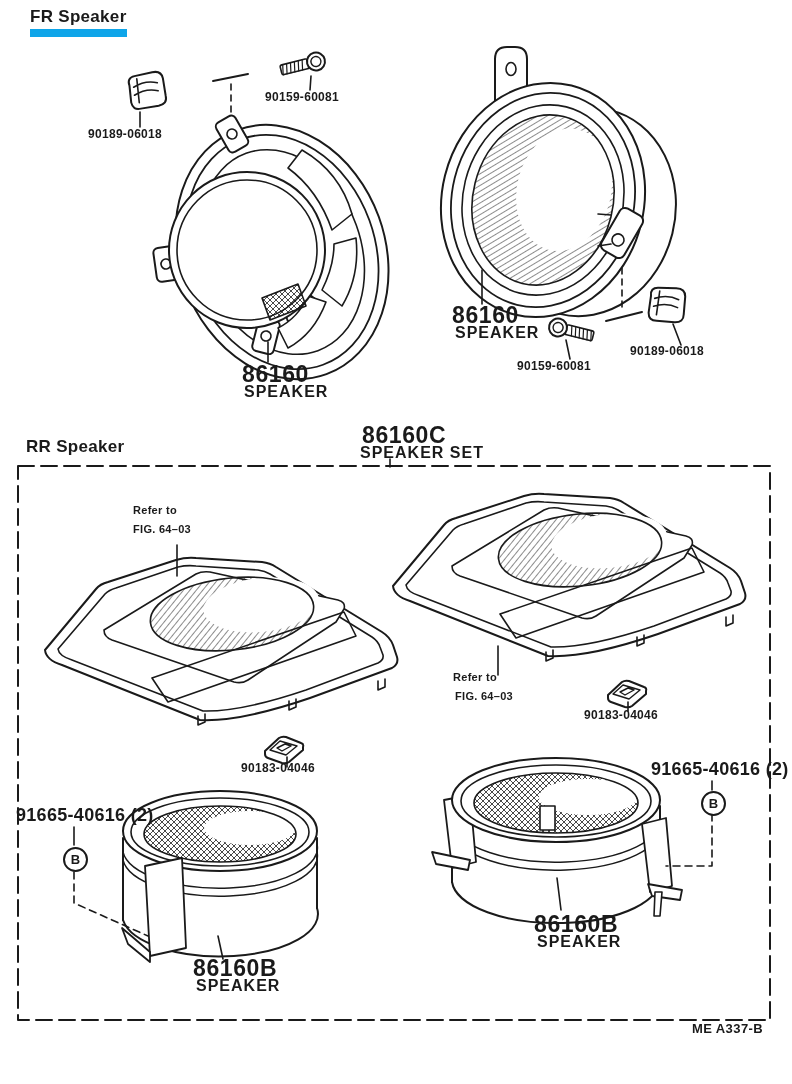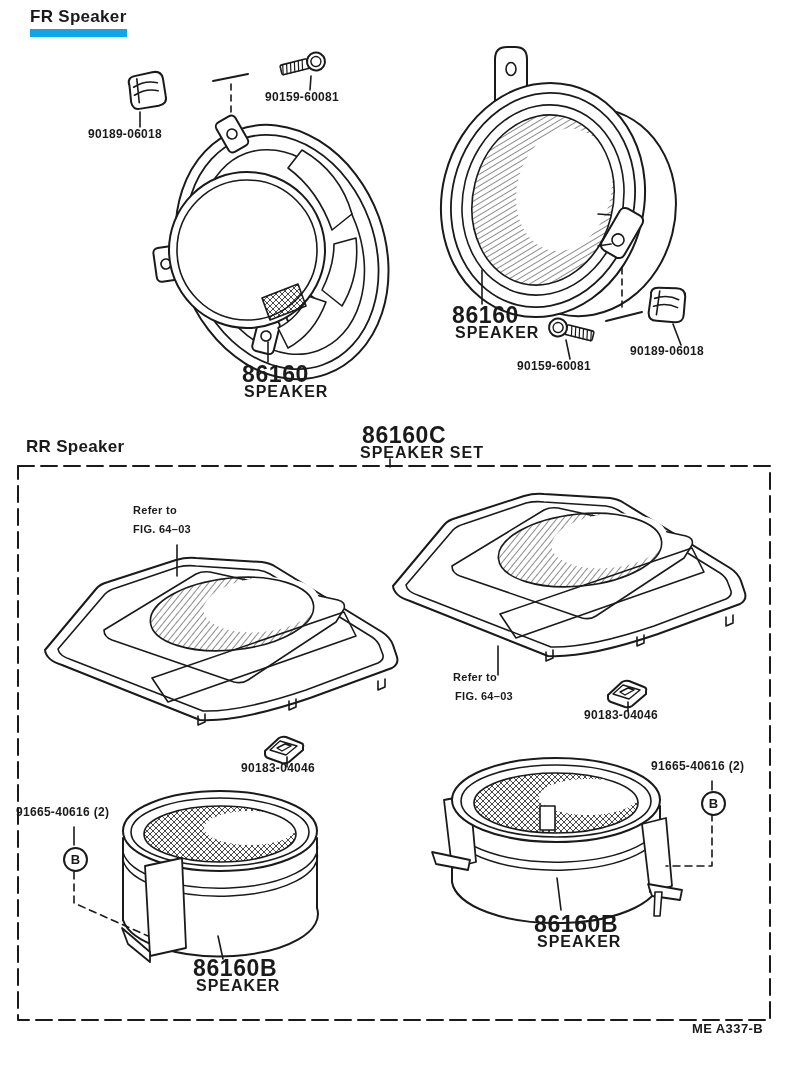--- a/index.html
+++ b/index.html
@@ -1,21 +1,21 @@
 <!DOCTYPE html>
 <html><head>
 <meta charset="utf-8">
 <style>
   html,body{margin:0;padding:0;background:#e8e8e8}
   .page{position:relative;width:792px;height:1084px;background:#fff;
         font-family:"Liberation Sans",sans-serif;color:#1a1a1a;overflow:hidden}
   svg.art{position:absolute;left:0;top:0;width:792px;height:1084px}
   .lbl{position:absolute;font-weight:bold;white-space:nowrap;letter-spacing:.3px;line-height:1}
   .num{font-size:12px}
-  .num14{font-size:12px}
+  .num14{font-size:18px}
   .big{font-size:23px;letter-spacing:.6px}
   .sub{font-size:16px;letter-spacing:1px}
   .title{font-size:17px}
   .underline{border-bottom:8px solid #0ea5e9;padding-bottom:4px}
   .ref{font-size:11px}
   .bmark{position:absolute;width:21px;height:21px;border:2.5px solid #1a1a1a;border-radius:50%;
          display:flex;align-items:center;justify-content:center;font-size:13px;font-weight:bold;
          background:#fff}
   .footer{font-size:13px;letter-spacing:.4px}
 </style>

